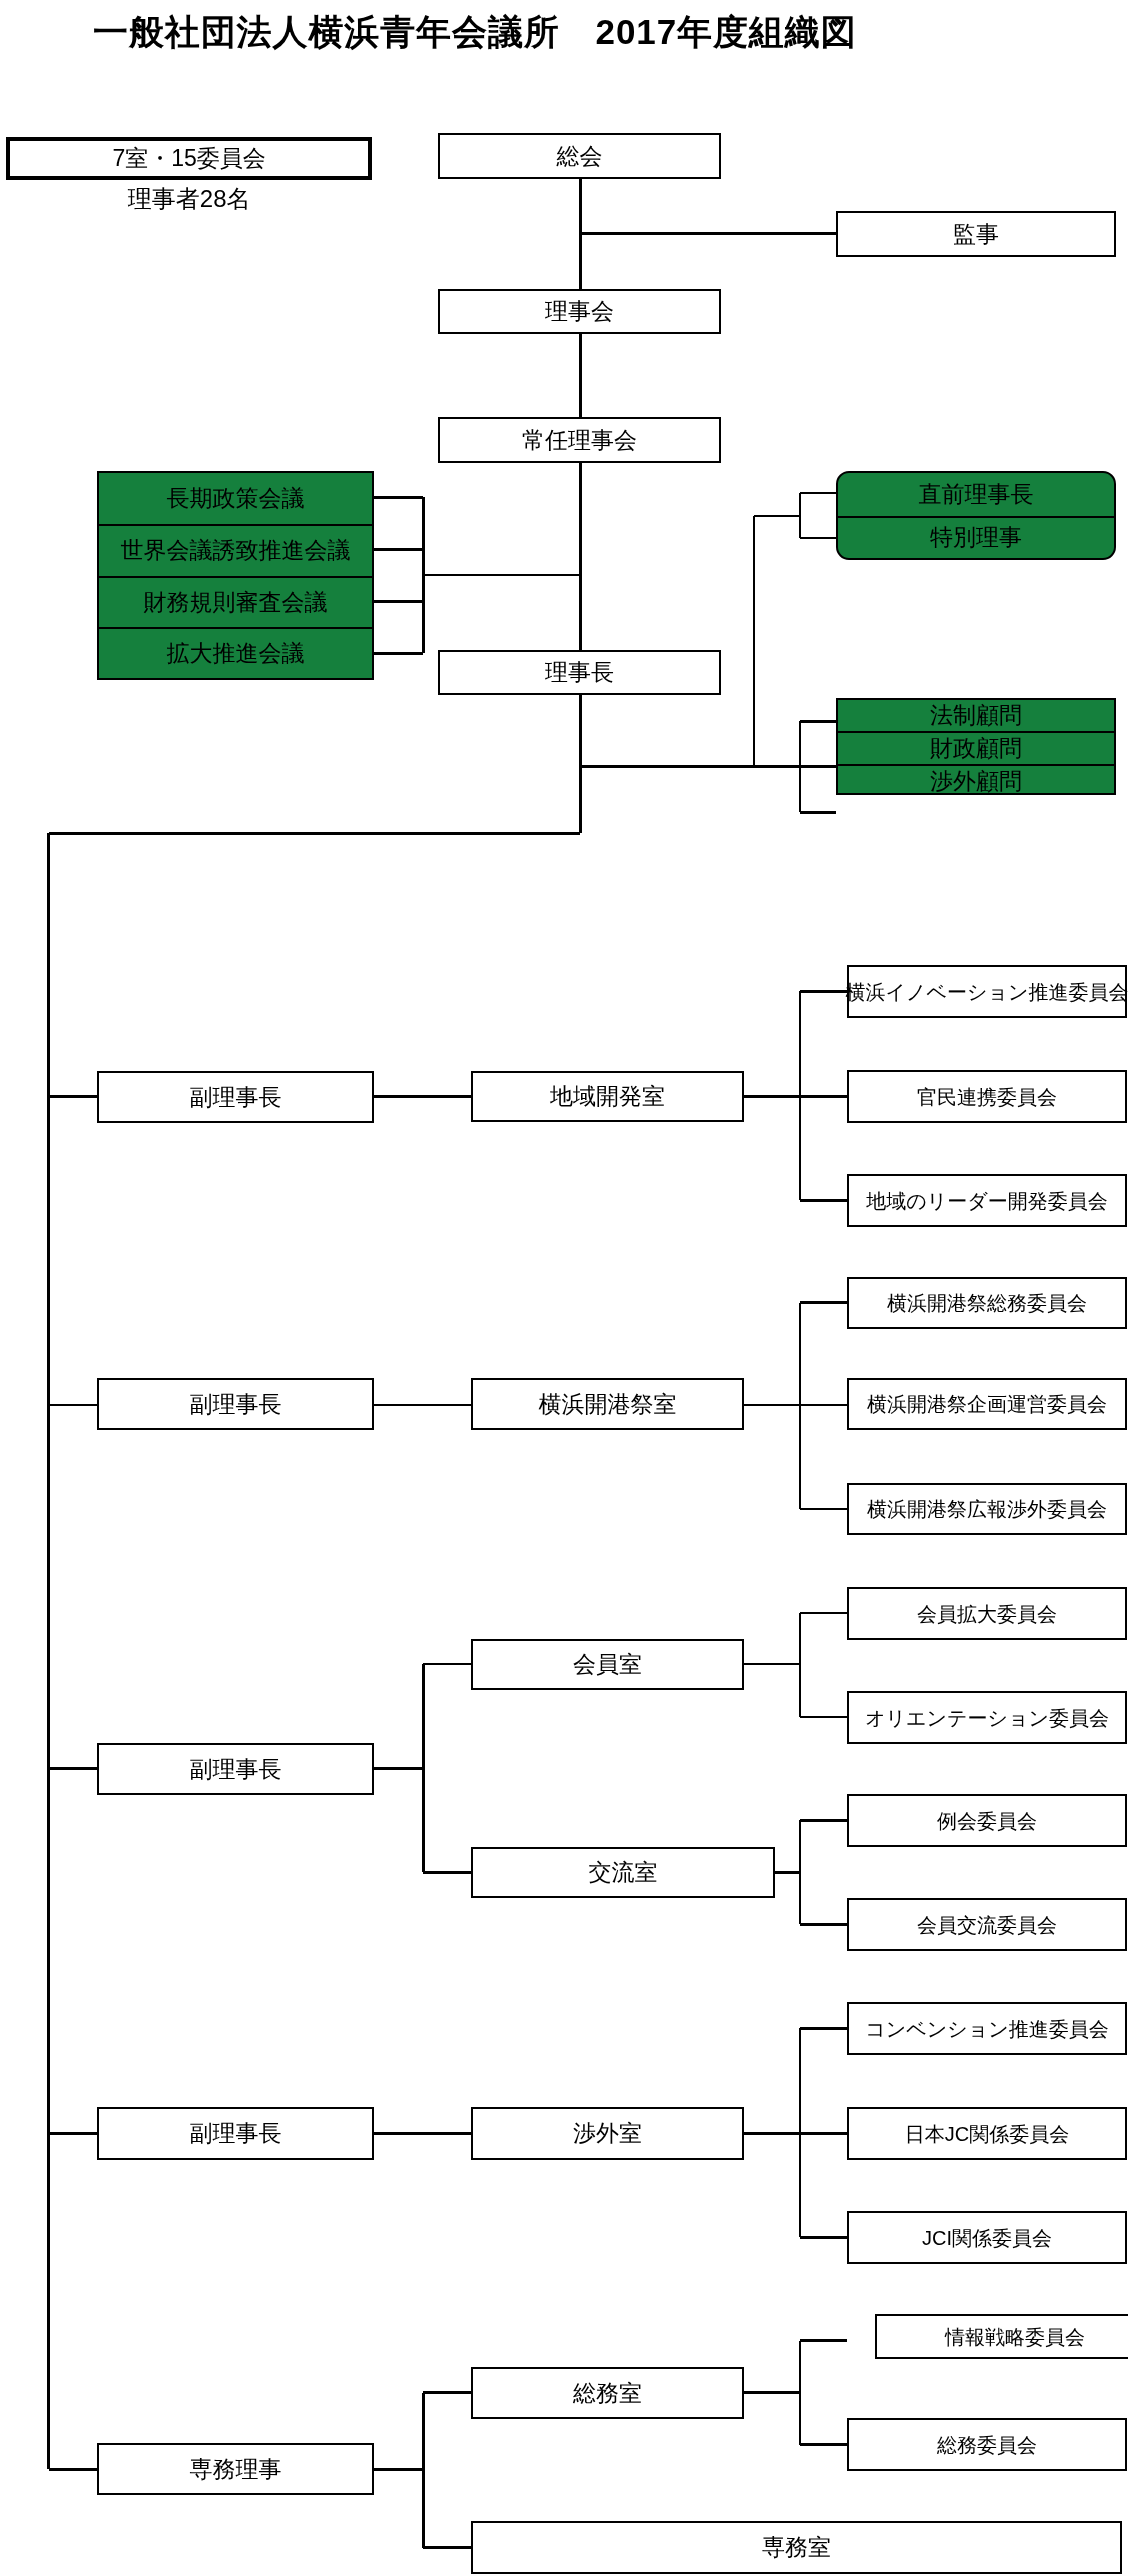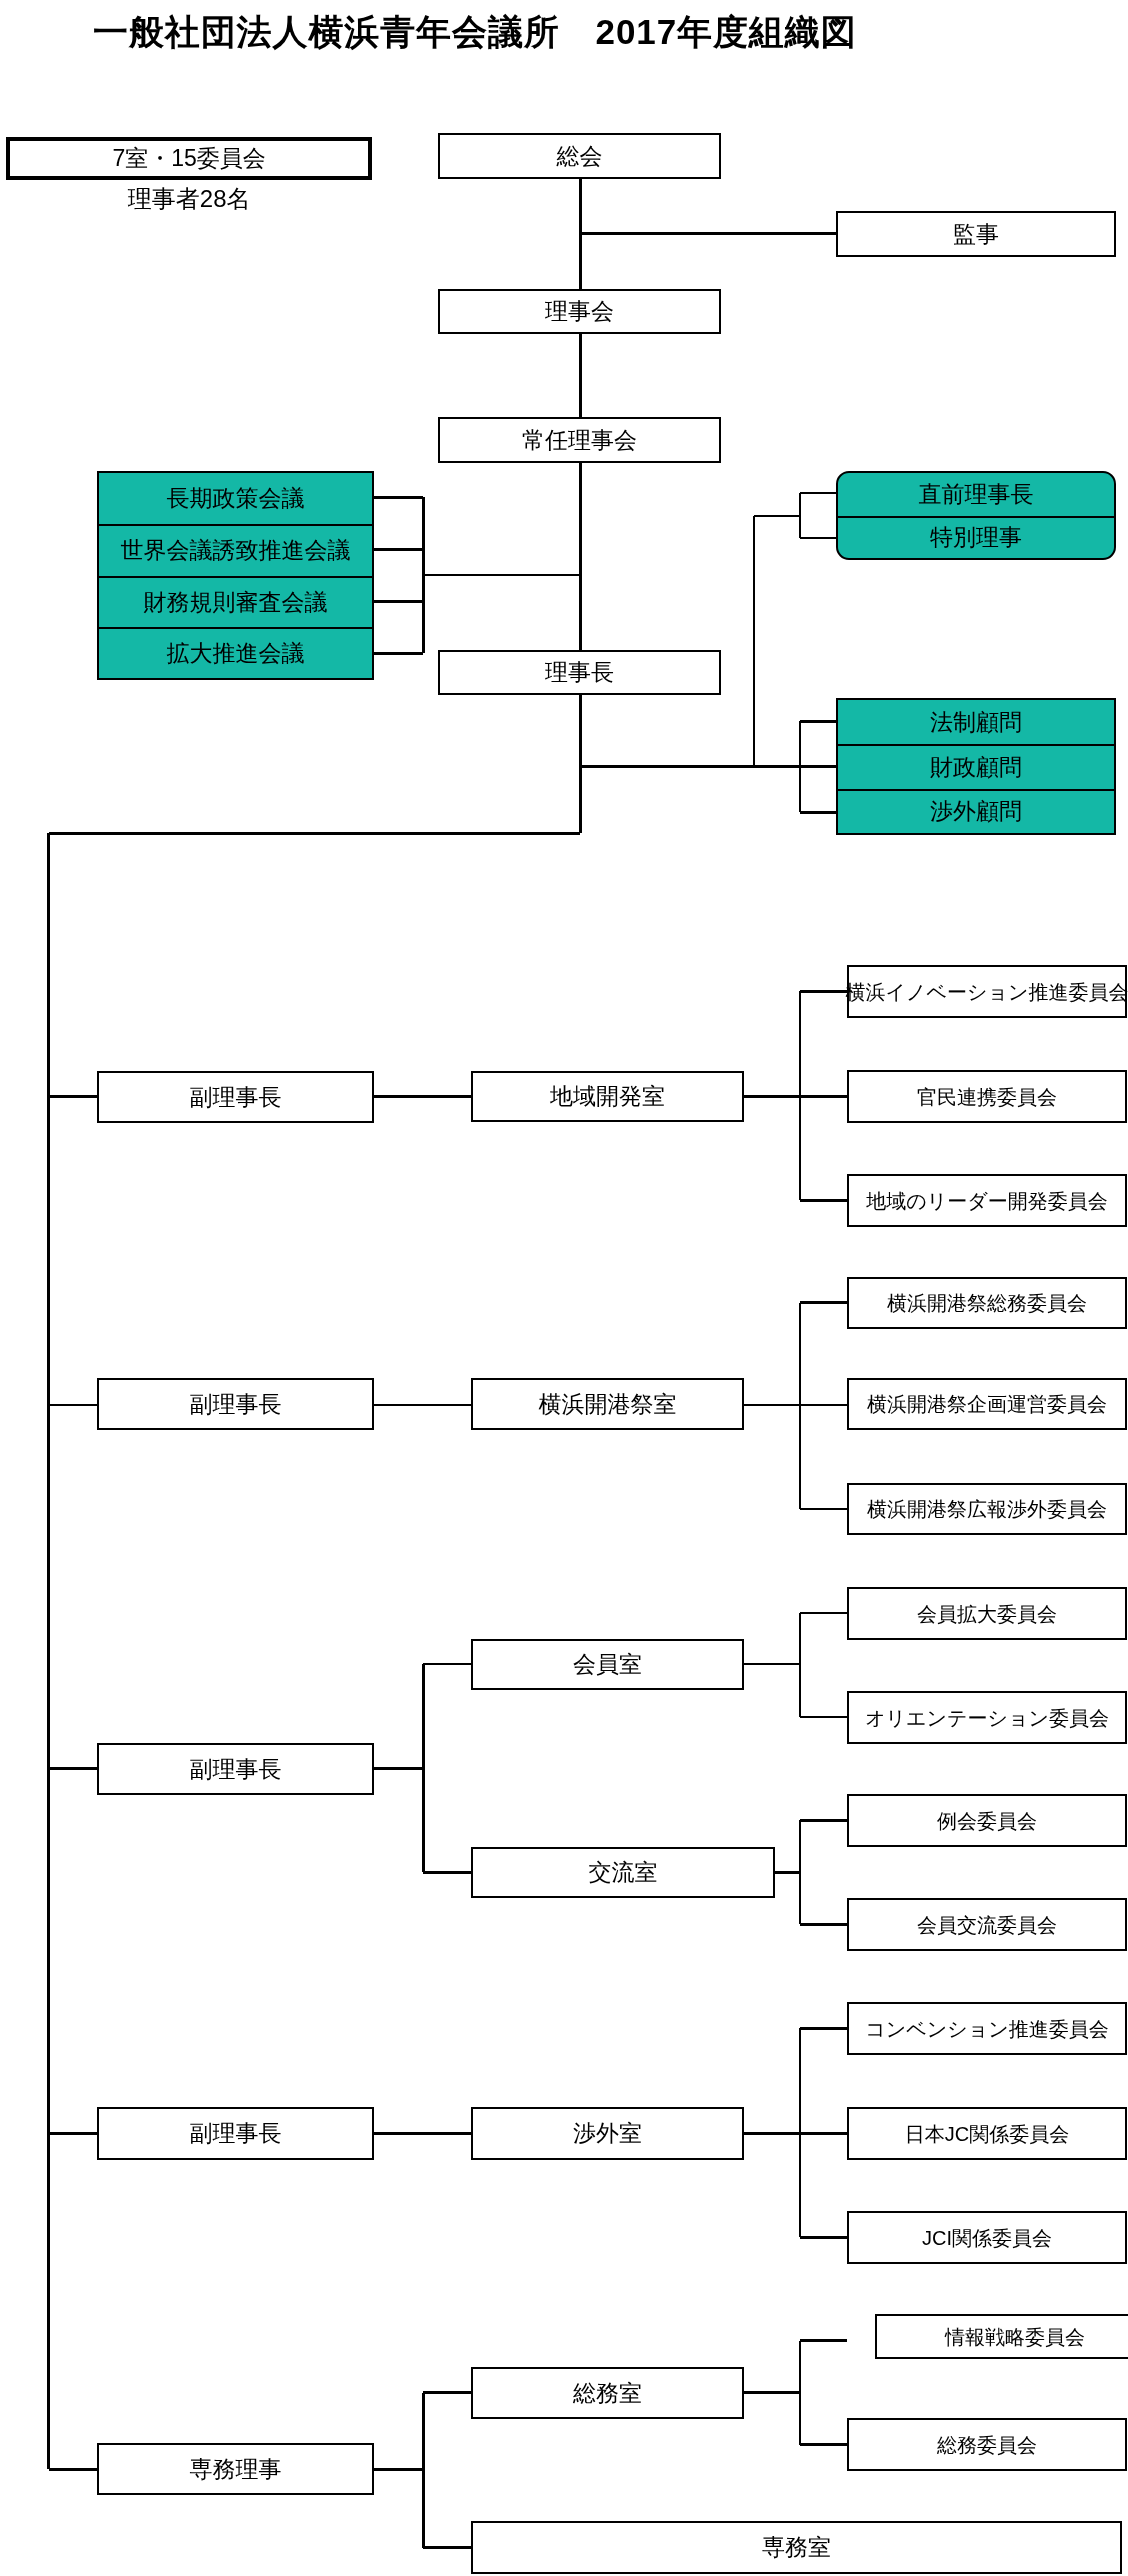--- a/index.html
+++ b/index.html
@@ -39,21 +39,21 @@
   .caption {
     position: absolute;
     left: 6.2px; top: 183px; width: 366px;
     text-align: center;
     font-size: 24px;
     white-space: nowrap;
   }
   .stack {
     position: absolute;
     box-sizing: border-box;
-    background: #14b8a6;
+    background: #15803d;
     border: 2.6px solid #000000;
     display: grid;
   }
   .stack > div {
     display: flex;
     align-items: center;
     justify-content: center;
     font-size: 23px;
     white-space: nowrap;
     border-top: 2.6px solid #000000;
@@ -110,21 +110,21 @@
     <div>拡大推進会議</div>
   </div>
 
   <div class="stack" style="left:836px; top:471px; width:280px; height:89px; grid-template-rows:repeat(2,1fr);border-radius:13px;">
     <div>直前理事長</div>
     <div>特別理事</div>
   </div>
 
   <div class="b" style="left:438px; top:650px; width:283px; height:45px;">理事長</div>
 
-  <div class="stack" style="left:836px; top:698px; width:280px; height:137px; grid-template-rows:repeat(3,1fr);">
+  <div class="stack" style="left:836px; top:698px; width:280px; height:97px; grid-template-rows:repeat(3,1fr);">
     <div>法制顧問</div>
     <div>財政顧問</div>
     <div>渉外顧問</div>
   </div>
 
   <div class="b" style="left:97px; top:1071px; width:277px; height:52px;">副理事長</div>
   <div class="b" style="left:471px; top:1071px; width:273px; height:51px;">地域開発室</div>
   <div class="b sm" style="left:847px; top:965px; width:280px; height:53px;">横浜イノベーション推進委員会</div>
   <div class="b sm" style="left:847px; top:1070px; width:280px; height:53px;">官民連携委員会</div>
   <div class="b sm" style="left:847px; top:1174px; width:280px; height:53px;">地域のリーダー開発委員会</div>

